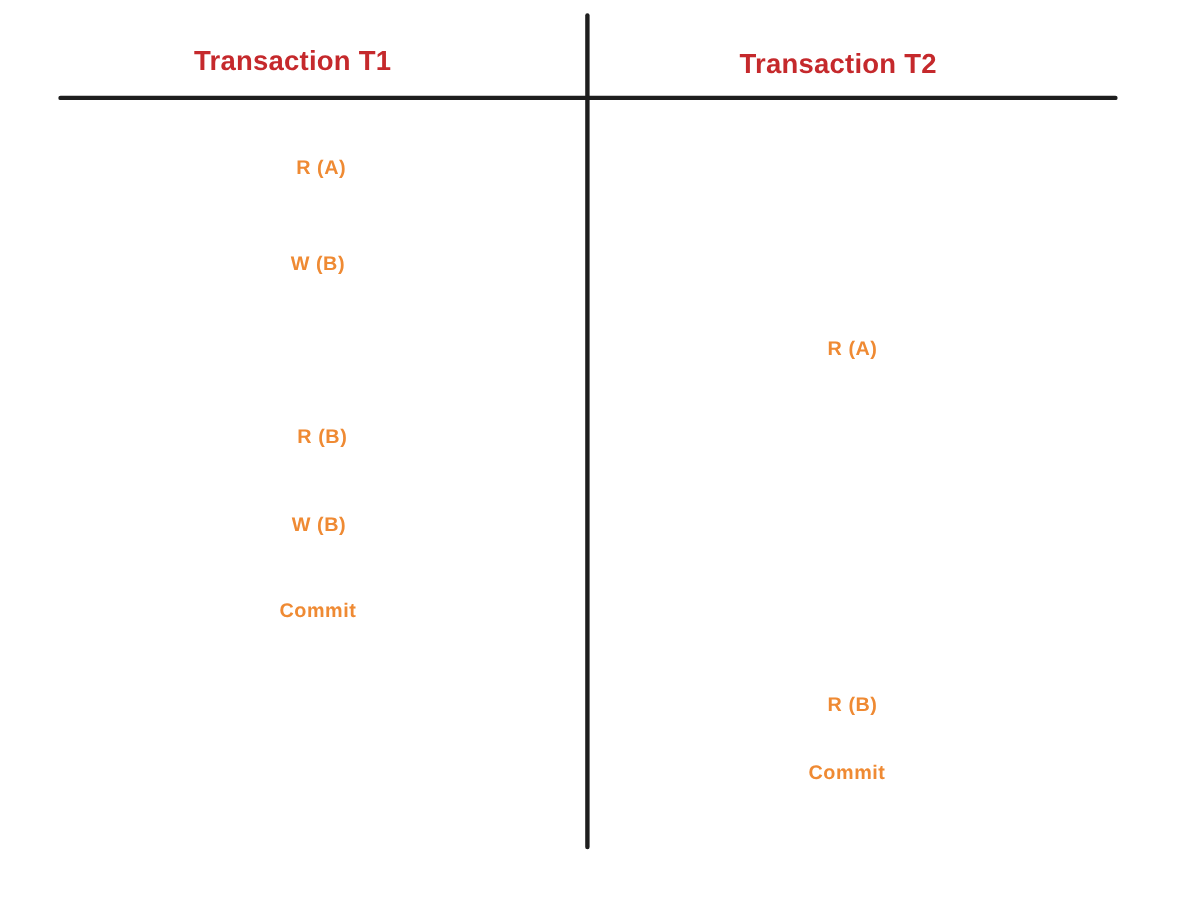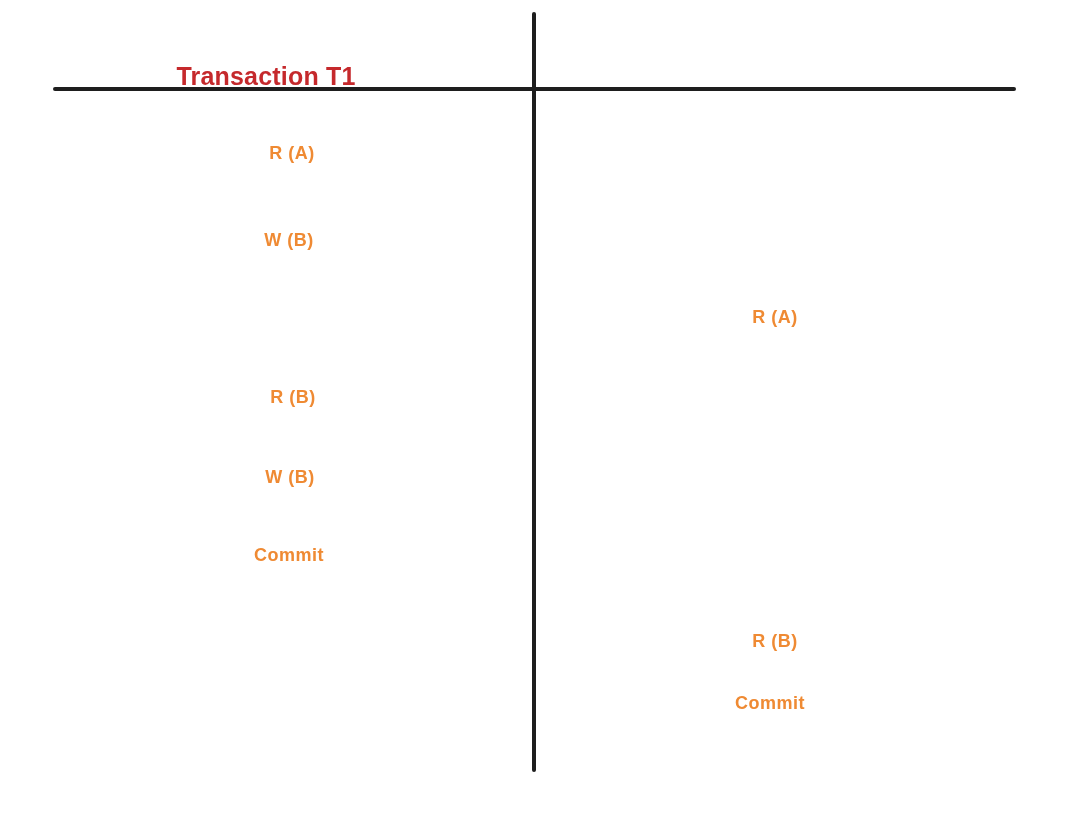--- a/index.html
+++ b/index.html
@@ -45,21 +45,21 @@
     color: #c5292c;
     font-size: 25px;
     letter-spacing: 0.2px;
   }
   .op {
     color: #ef8a33;
     font-size: 18px;
     letter-spacing: 0.5px;
   }
   
-  .t1-header { left: 266px; top: 56px; margin-top: 20px; }
+  .t1-header { left: 266px; top: 56px; }
   .t2-header { left: 762px; top: 59px; }
 
   .t1-op1 { left: 292px; top: 153px; }
   .t1-op2 { left: 289px; top: 240px; }
   .t1-op3 { left: 293px; top: 397px; }
   .t1-op4 { left: 290px; top: 477px; }
   .t1-op5 { left: 289px; top: 555px; }
 
   .t2-op1 { left: 775px; top: 317px; }
   .t2-op2 { left: 775px; top: 641px; }
@@ -68,20 +68,21 @@
 </head>
 <body>
 
 <div class="canvas">
 
   <div class="vline"></div>
   <div class="hline"></div>
 
   <div class="txt header t1-header">Transaction T1</div>
 
+  <div class="txt header t2-header">Transaction T2</div>
 
   <div class="txt op t1-op1">R (A)</div>
   <div class="txt op t1-op2">W (B)</div>
   <div class="txt op t1-op3">R (B)</div>
   <div class="txt op t1-op4">W (B)</div>
   <div class="txt op t1-op5">Commit</div>
 
   <div class="txt op t2-op1">R (A)</div>
   <div class="txt op t2-op2">R (B)</div>
   <div class="txt op t2-op3">Commit</div>

